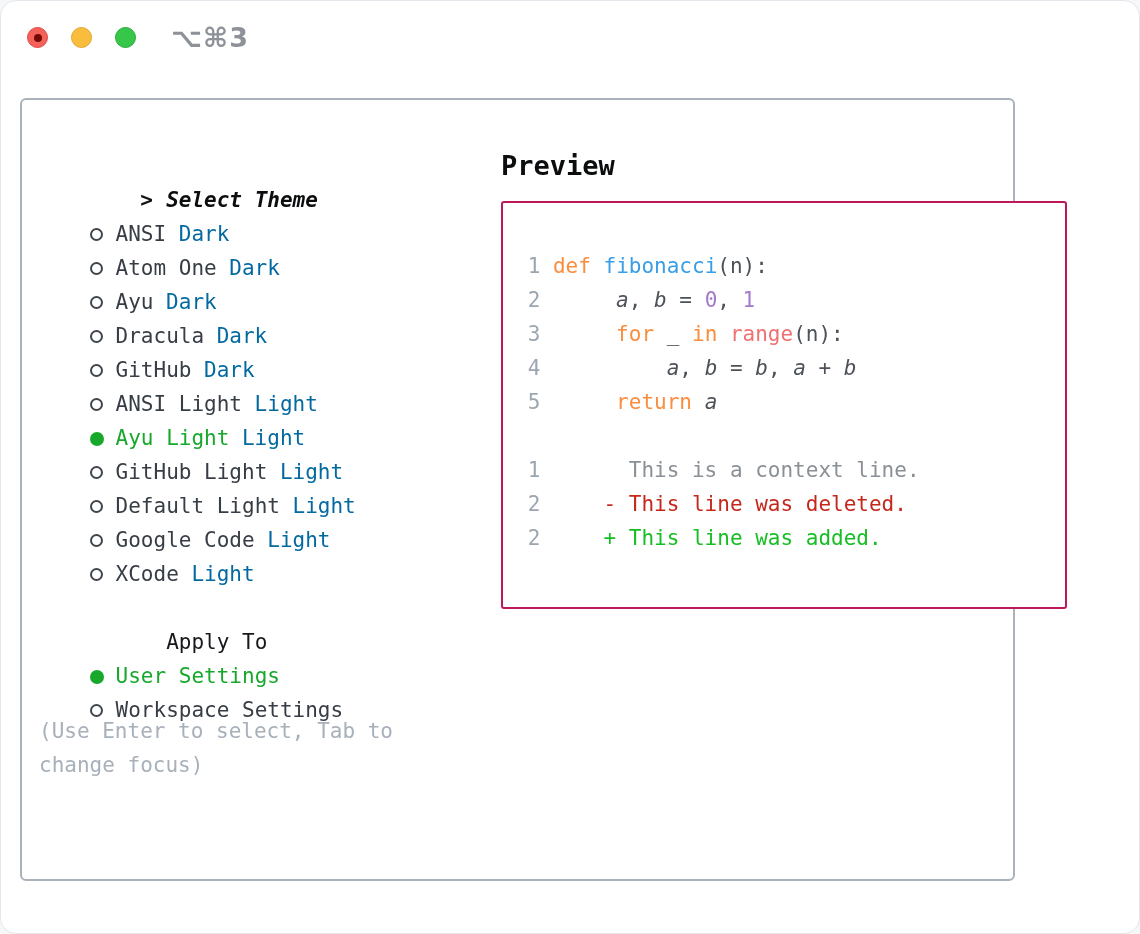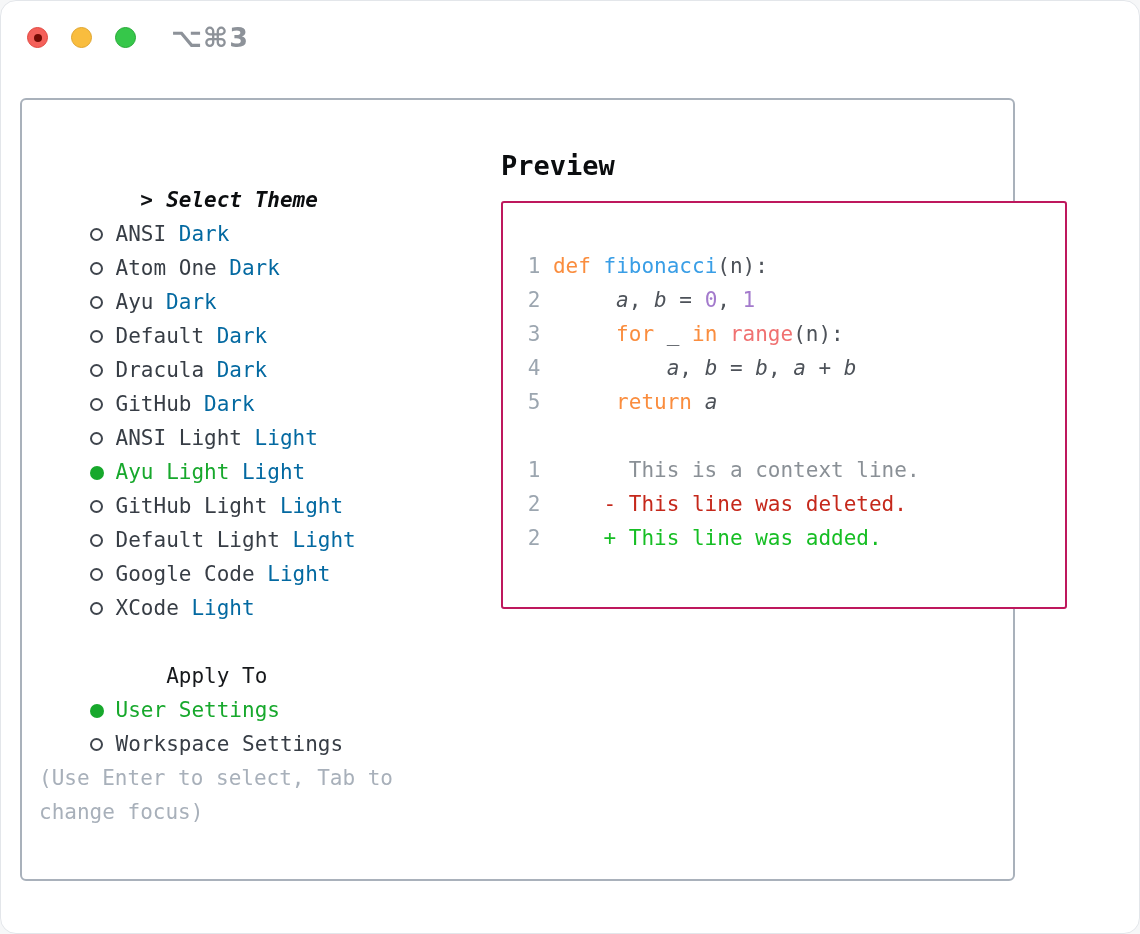--- a/index.html
+++ b/index.html
@@ -42,21 +42,21 @@
     display: inline-block; width: 13px; height: 13px; border-radius: 50%;
     border: 2px solid #40464e; box-sizing: border-box; margin-bottom: 1px; vertical-align: middle;
   }
   .selected .radio { border: none; width: 14px; height: 14px; background: var(--sel-green); }
   .header-label { font-weight: 700; color: #0b0d0f; font-style: italic; }
   .name { color: #373d45; text-align: right; }
   .selected .name { color: var(--sel-green); }
   .tag { color: #0369a1; margin-left: 12.6px; }
   .apply-label { color: #16181b; }
   .help-text {
-    margin-top: 34px; font-size: 21px; line-height: 34px;
+    margin-top: 21px; font-size: 21px; line-height: 34px;
     color: #a8b0ba; white-space: normal; width: 440px;
   }
   
   .right-pane { position: absolute; left: 479px; top: 49px; }
   .preview-title { font-size: 27px; line-height: 34px; font-weight: 700; color: #0b0d0f; }
   .preview-box {
     margin-top: 18px; width: 566px; height: 408px;
     border: 2px solid #be185d; border-radius: 3px;
     box-sizing: border-box; background: #ffffff;
     padding: 46px 0 0 12px; overflow: hidden;
@@ -98,23 +98,20 @@
 
       <div id="theme-list">
           <div class="row list-item">
     <span class="marker"><span class="radio"></span></span><span class="name">ANSI</span><span class="tag">Dark</span>
   </div>
           <div class="row list-item">
     <span class="marker"><span class="radio"></span></span><span class="name">Atom One</span><span class="tag">Dark</span>
   </div>
           <div class="row list-item">
     <span class="marker"><span class="radio"></span></span><span class="name">Ayu</span><span class="tag">Dark</span>
-  </div>
-          <div class="row list-item">
-    <span class="marker"><span class="radio"></span></span><span class="name">Default</span><span class="tag">Dark</span>
   </div>
           <div class="row list-item">
     <span class="marker"><span class="radio"></span></span><span class="name">Dracula</span><span class="tag">Dark</span>
   </div>
           <div class="row list-item">
     <span class="marker"><span class="radio"></span></span><span class="name">GitHub</span><span class="tag">Dark</span>
   </div>
           <div class="row list-item">
     <span class="marker"><span class="radio"></span></span><span class="name">ANSI Light</span><span class="tag">Light</span>
   </div>

